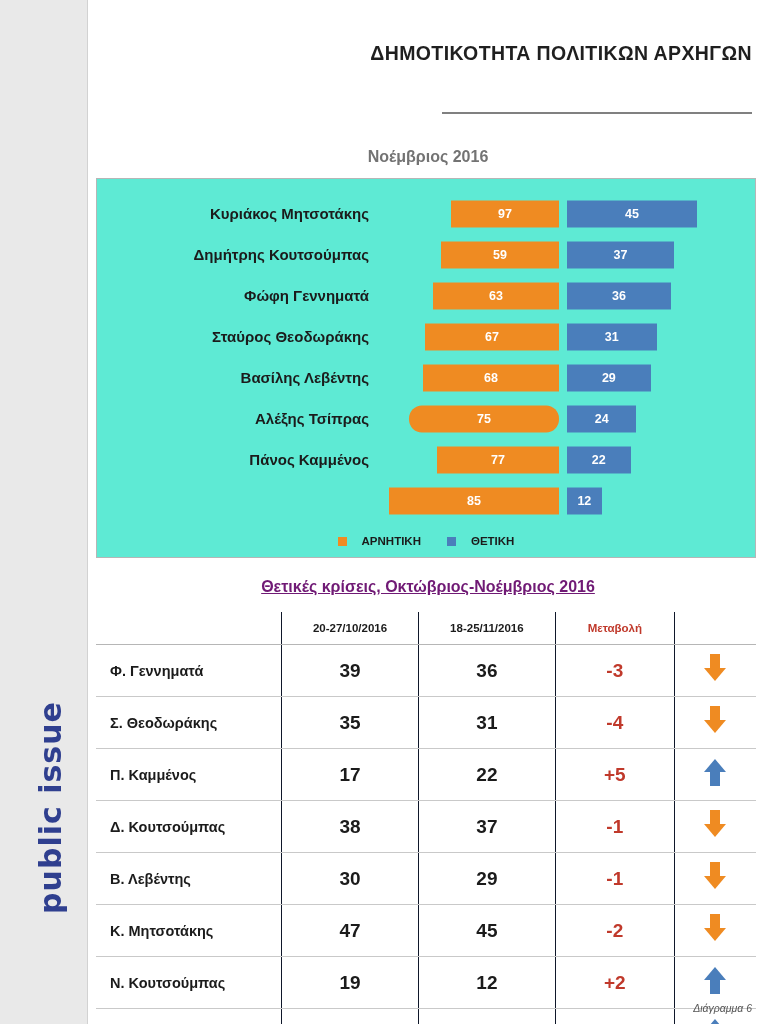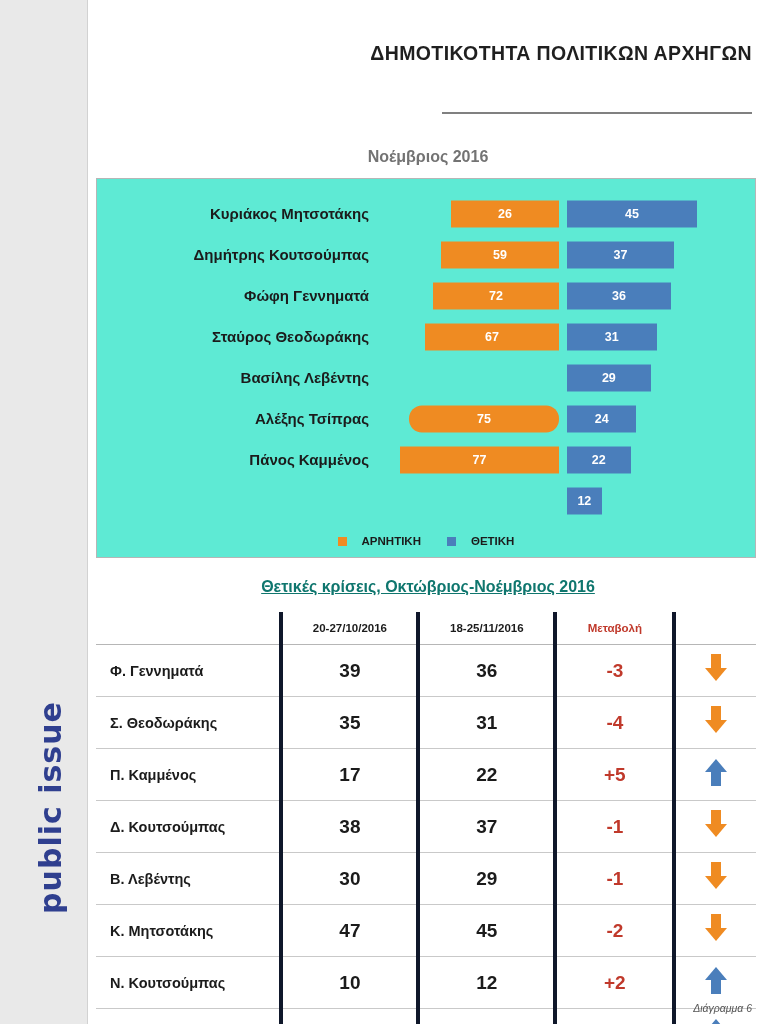--- a/index.html
+++ b/index.html
@@ -88,21 +88,21 @@
   }
   .legend-item { display: flex; align-items: center; gap: 15px; }
   .swatch { width: 9px; height: 9px; display:inline-block; }
   .sw-neg { background: #ef8b22; }
   .sw-pos { background: #4a7ebb; }
 
   
   #table-title {
     position: absolute; left: 0; right: 0; top: 578px;
     text-align: center;
-    font-size: 16px; font-weight: bold; color: #0f766e;
+    font-size: 16px; font-weight: bold; color: #701a75;
     text-decoration: underline;
   }
   #table-wrap {
     position: absolute; left: 8px; top: 612px; width: 660px;
   }
   table { border-collapse: collapse; width: 660px; }
   th, td { border: none; }
   thead th {
     font-size: 11.5px; font-weight: bold; color: #1b1b1b;
     padding: 10px 0 10px 0;
@@ -118,21 +118,21 @@
   }
   tbody tr:last-child td { border-bottom: 1px solid #b6b6b6; }
   td.name-col, th.name-col {
     text-align: left; padding-left: 14px; width: 196px;
     font-size: 14.5px;
   }
   .col-v { width: 148px; }
   .col-d { width: 128px; color: #c0392b; }
   .col-a { width: 90px; }
   
-  .vsep { border-left: 4px solid #0f172a; }
+  .vsep { border-left: 1px solid #0f172a; }
   .arrow {
     display: inline-block; width: 22px; height: 28px; position: relative;
   }
   .arrow .stem {
     position: absolute; left: 6px; width: 10px;
   }
   .arrow .head {
     position: absolute; left: 0; width: 0; height: 0;
     border-left: 11px solid transparent; border-right: 11px solid transparent;
   }
@@ -156,67 +156,69 @@
 
   <div id="title">ΔΗΜΟΤΙΚΟΤΗΤΑ ΠΟΛΙΤΙΚΩΝ ΑΡΧΗΓΩΝ</div>
   <div id="title-rule"></div>
   <div id="subtitle">Νοέμβριος 2016</div>
 
   <div id="chart-panel">
     <div id="bar-rows" style="padding-top:14px;">
         <div class="bar-row">
           <div class="bar-label">Κυριάκος Μητσοτάκης</div>
           <div class="bars">
-            <div class="neg" style="width: 108px;">26</div>
+            <div class="neg" style="width: 108px;">97</div>
             <div class="pos" style="width: 130px;">45</div>
           </div>
         </div>
         <div class="bar-row">
           <div class="bar-label">Δημήτρης Κουτσούμπας</div>
           <div class="bars">
             <div class="neg" style="width: 118px;">59</div>
             <div class="pos" style="width: 106.889px;">37</div>
           </div>
         </div>
         <div class="bar-row">
           <div class="bar-label">Φώφη Γεννηματά</div>
           <div class="bars">
-            <div class="neg" style="width: 126px;">72</div>
+            <div class="neg" style="width: 126px;">63</div>
             <div class="pos" style="width: 104px;">36</div>
           </div>
         </div>
         <div class="bar-row">
           <div class="bar-label">Σταύρος Θεοδωράκης</div>
           <div class="bars">
             <div class="neg" style="width: 134px;">67</div>
             <div class="pos" style="width: 89.5556px;">31</div>
           </div>
         </div>
         <div class="bar-row">
           <div class="bar-label">Βασίλης Λεβέντης</div>
           <div class="bars">
+            <div class="neg" style="width: 136px;">68</div>
             <div class="pos" style="width: 83.7778px;">29</div>
           </div>
         </div>
         <div class="bar-row">
           <div class="bar-label">Αλέξης Τσίπρας</div>
           <div class="bars">
             <div class="neg" style="width: 150px; border-radius: 13px;">75</div>
             <div class="pos" style="width: 69.3333px;">24</div>
           </div>
         </div>
         <div class="bar-row">
           <div class="bar-label">Πάνος Καμμένος</div>
           <div class="bars">
-            <div class="neg" style="width: 159px;">77</div>
+            <div class="neg" style="width: 122px;">77</div>
             <div class="pos" style="width: 63.5556px;">22</div>
           </div>
         </div>
         <div class="bar-row">
           <div class="bars">
+            <div class="neg" style="width: 170px;">85</div>
             <div class="pos" style="width: 34.6667px;">12</div>
           </div>
         </div>
       </div>
     <div id="legend">
       <div class="legend-item">
         <span class="swatch sw-neg"></span>
         <span>ΑΡΝΗΤΙΚΗ</span>
       </div>
       <div class="legend-item">
@@ -277,21 +279,21 @@
           </tr>
           <tr>
             <td class="name-col">Κ. Μητσοτάκης</td>
             <td class="col-v vsep">47</td>
             <td class="col-v vsep">45</td>
             <td class="col-d vsep">-2</td>
             <td class="col-a vsep"><span class="arrow down"><span class="stem"></span><span class="head"></span></span></td>
           </tr>
           <tr>
             <td class="name-col">Ν. Κουτσούμπας</td>
-            <td class="col-v vsep">10</td>
+            <td class="col-v vsep">19</td>
             <td class="col-v vsep">12</td>
             <td class="col-d vsep">+2</td>
             <td class="col-a vsep"><span class="arrow up"><span class="stem"></span><span class="head"></span></span></td>
           </tr>
           <tr>
             <td class="name-col">Α. Τσίπρας</td>
             <td class="col-v vsep">22</td>
             <td class="col-v vsep">24</td>
             <td class="col-d vsep">+2</td>
             <td class="col-a vsep"><span class="arrow up"><span class="stem"></span><span class="head"></span></span></td>

